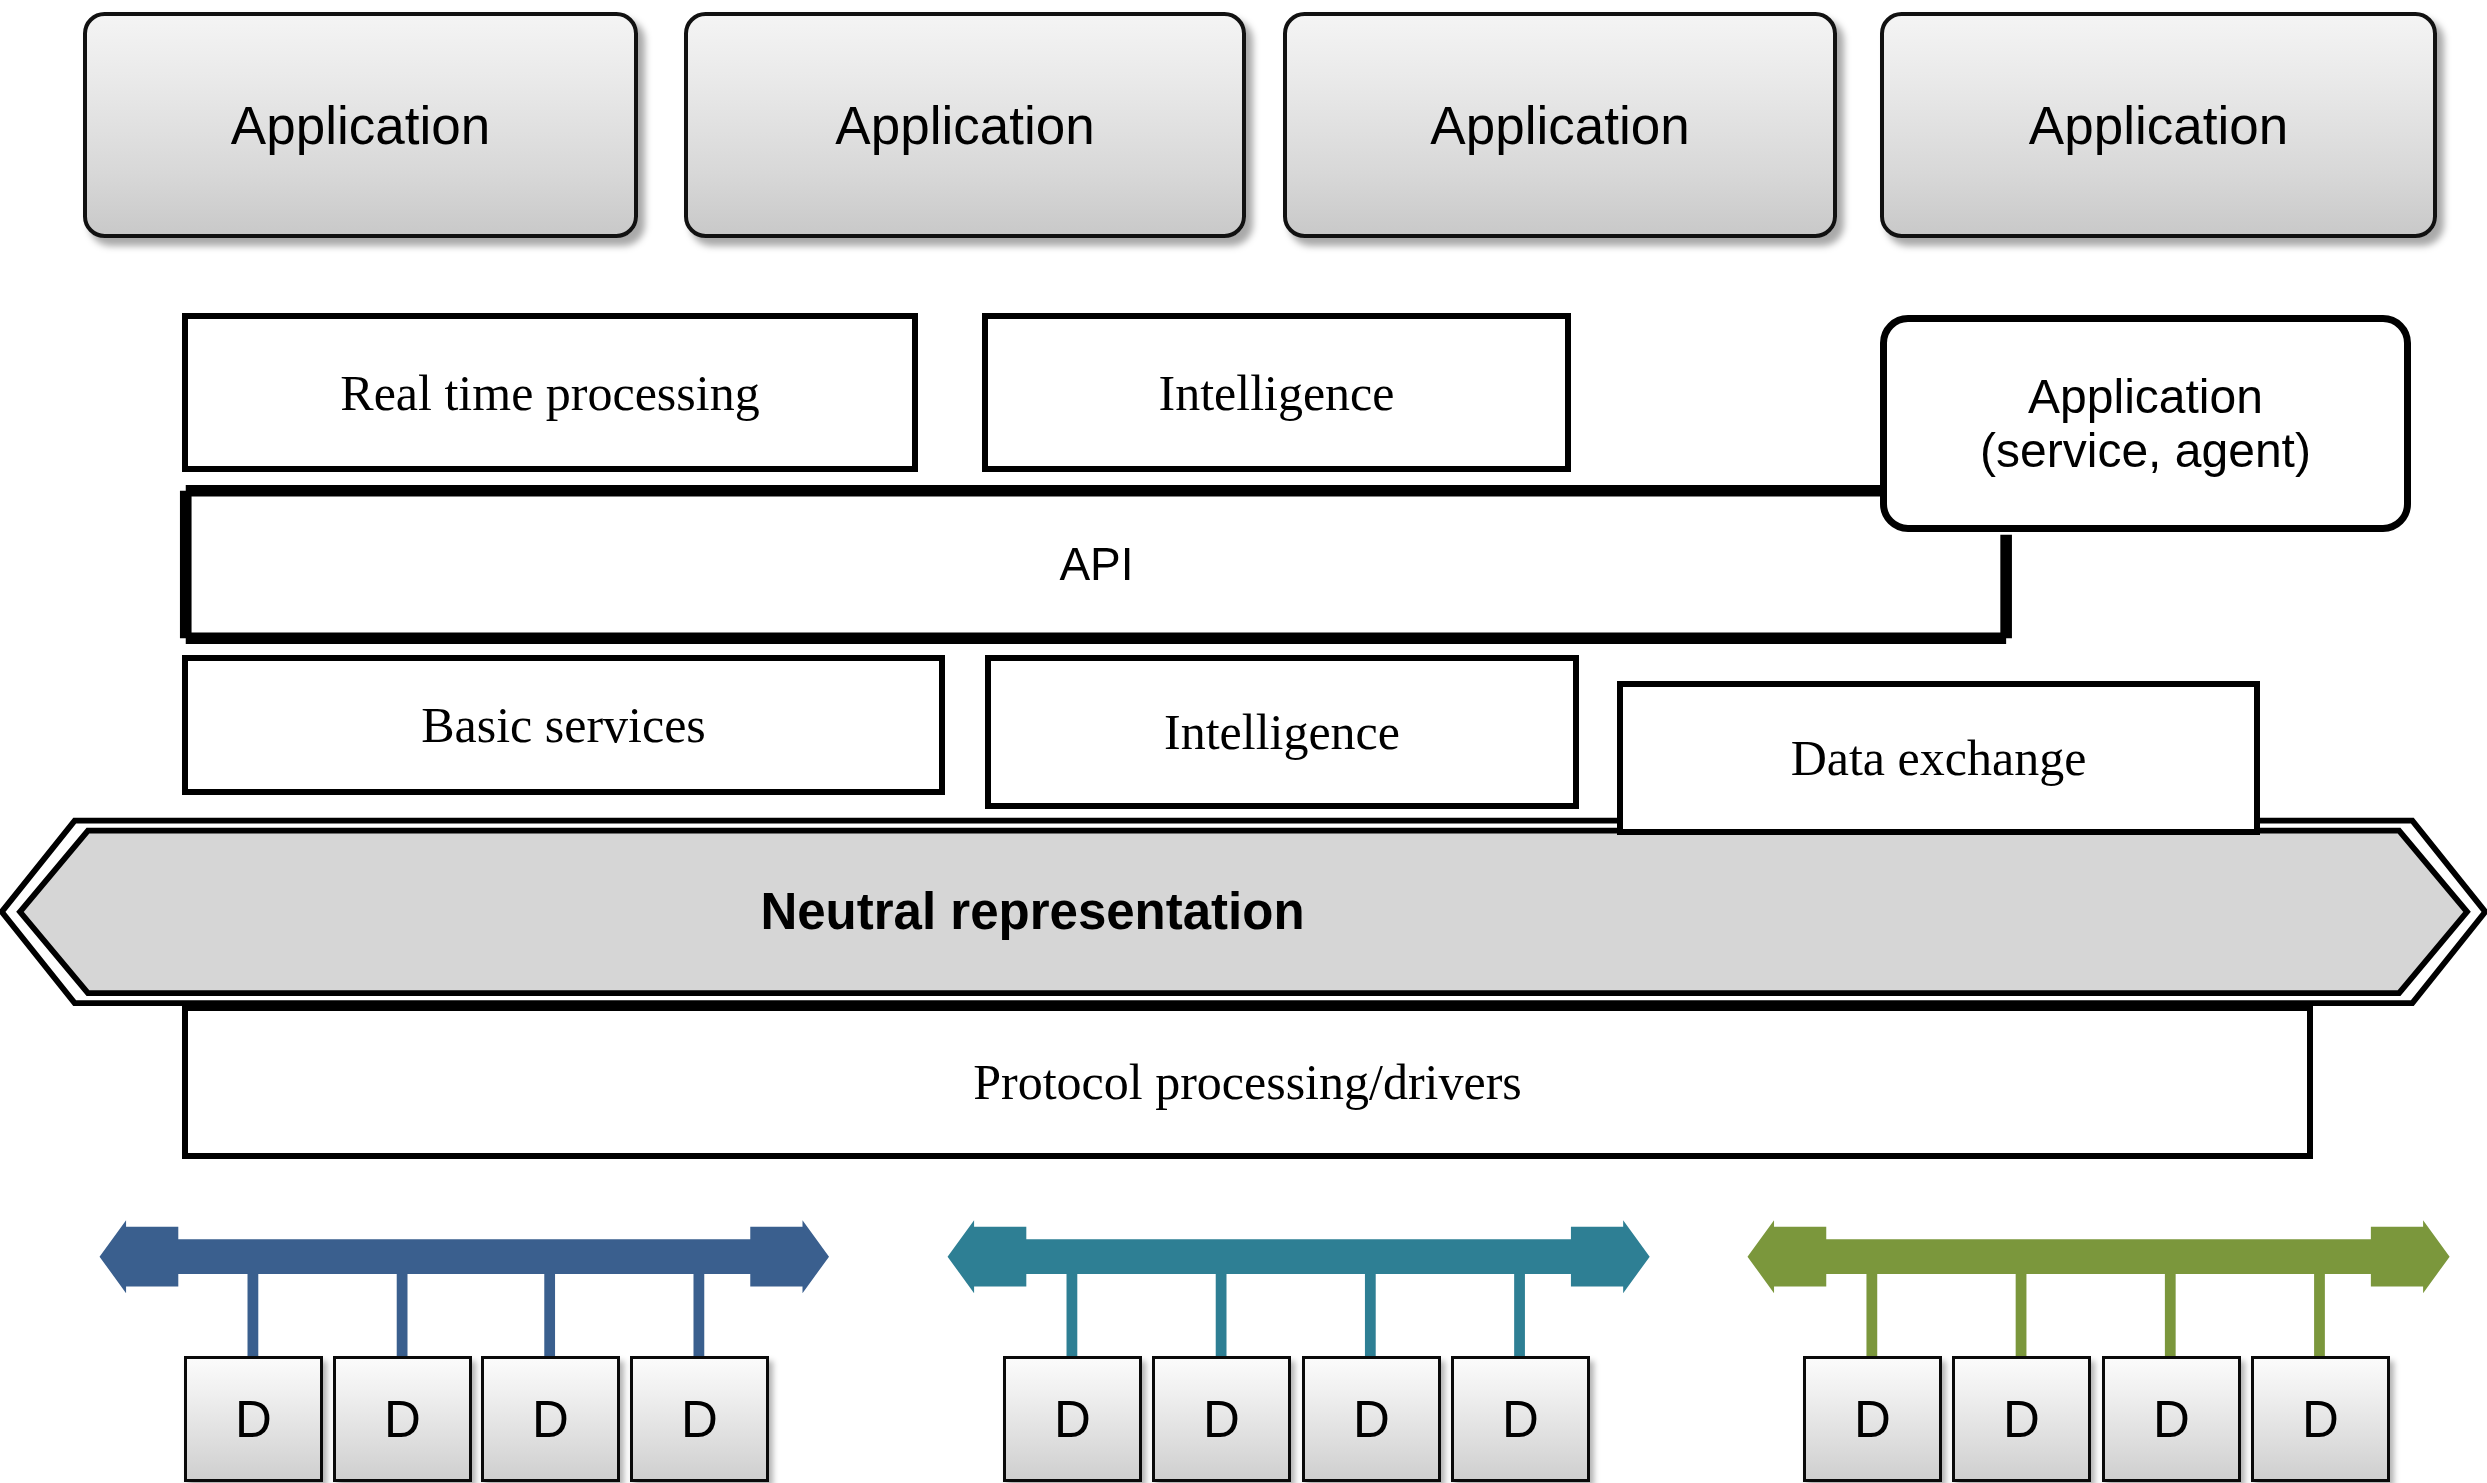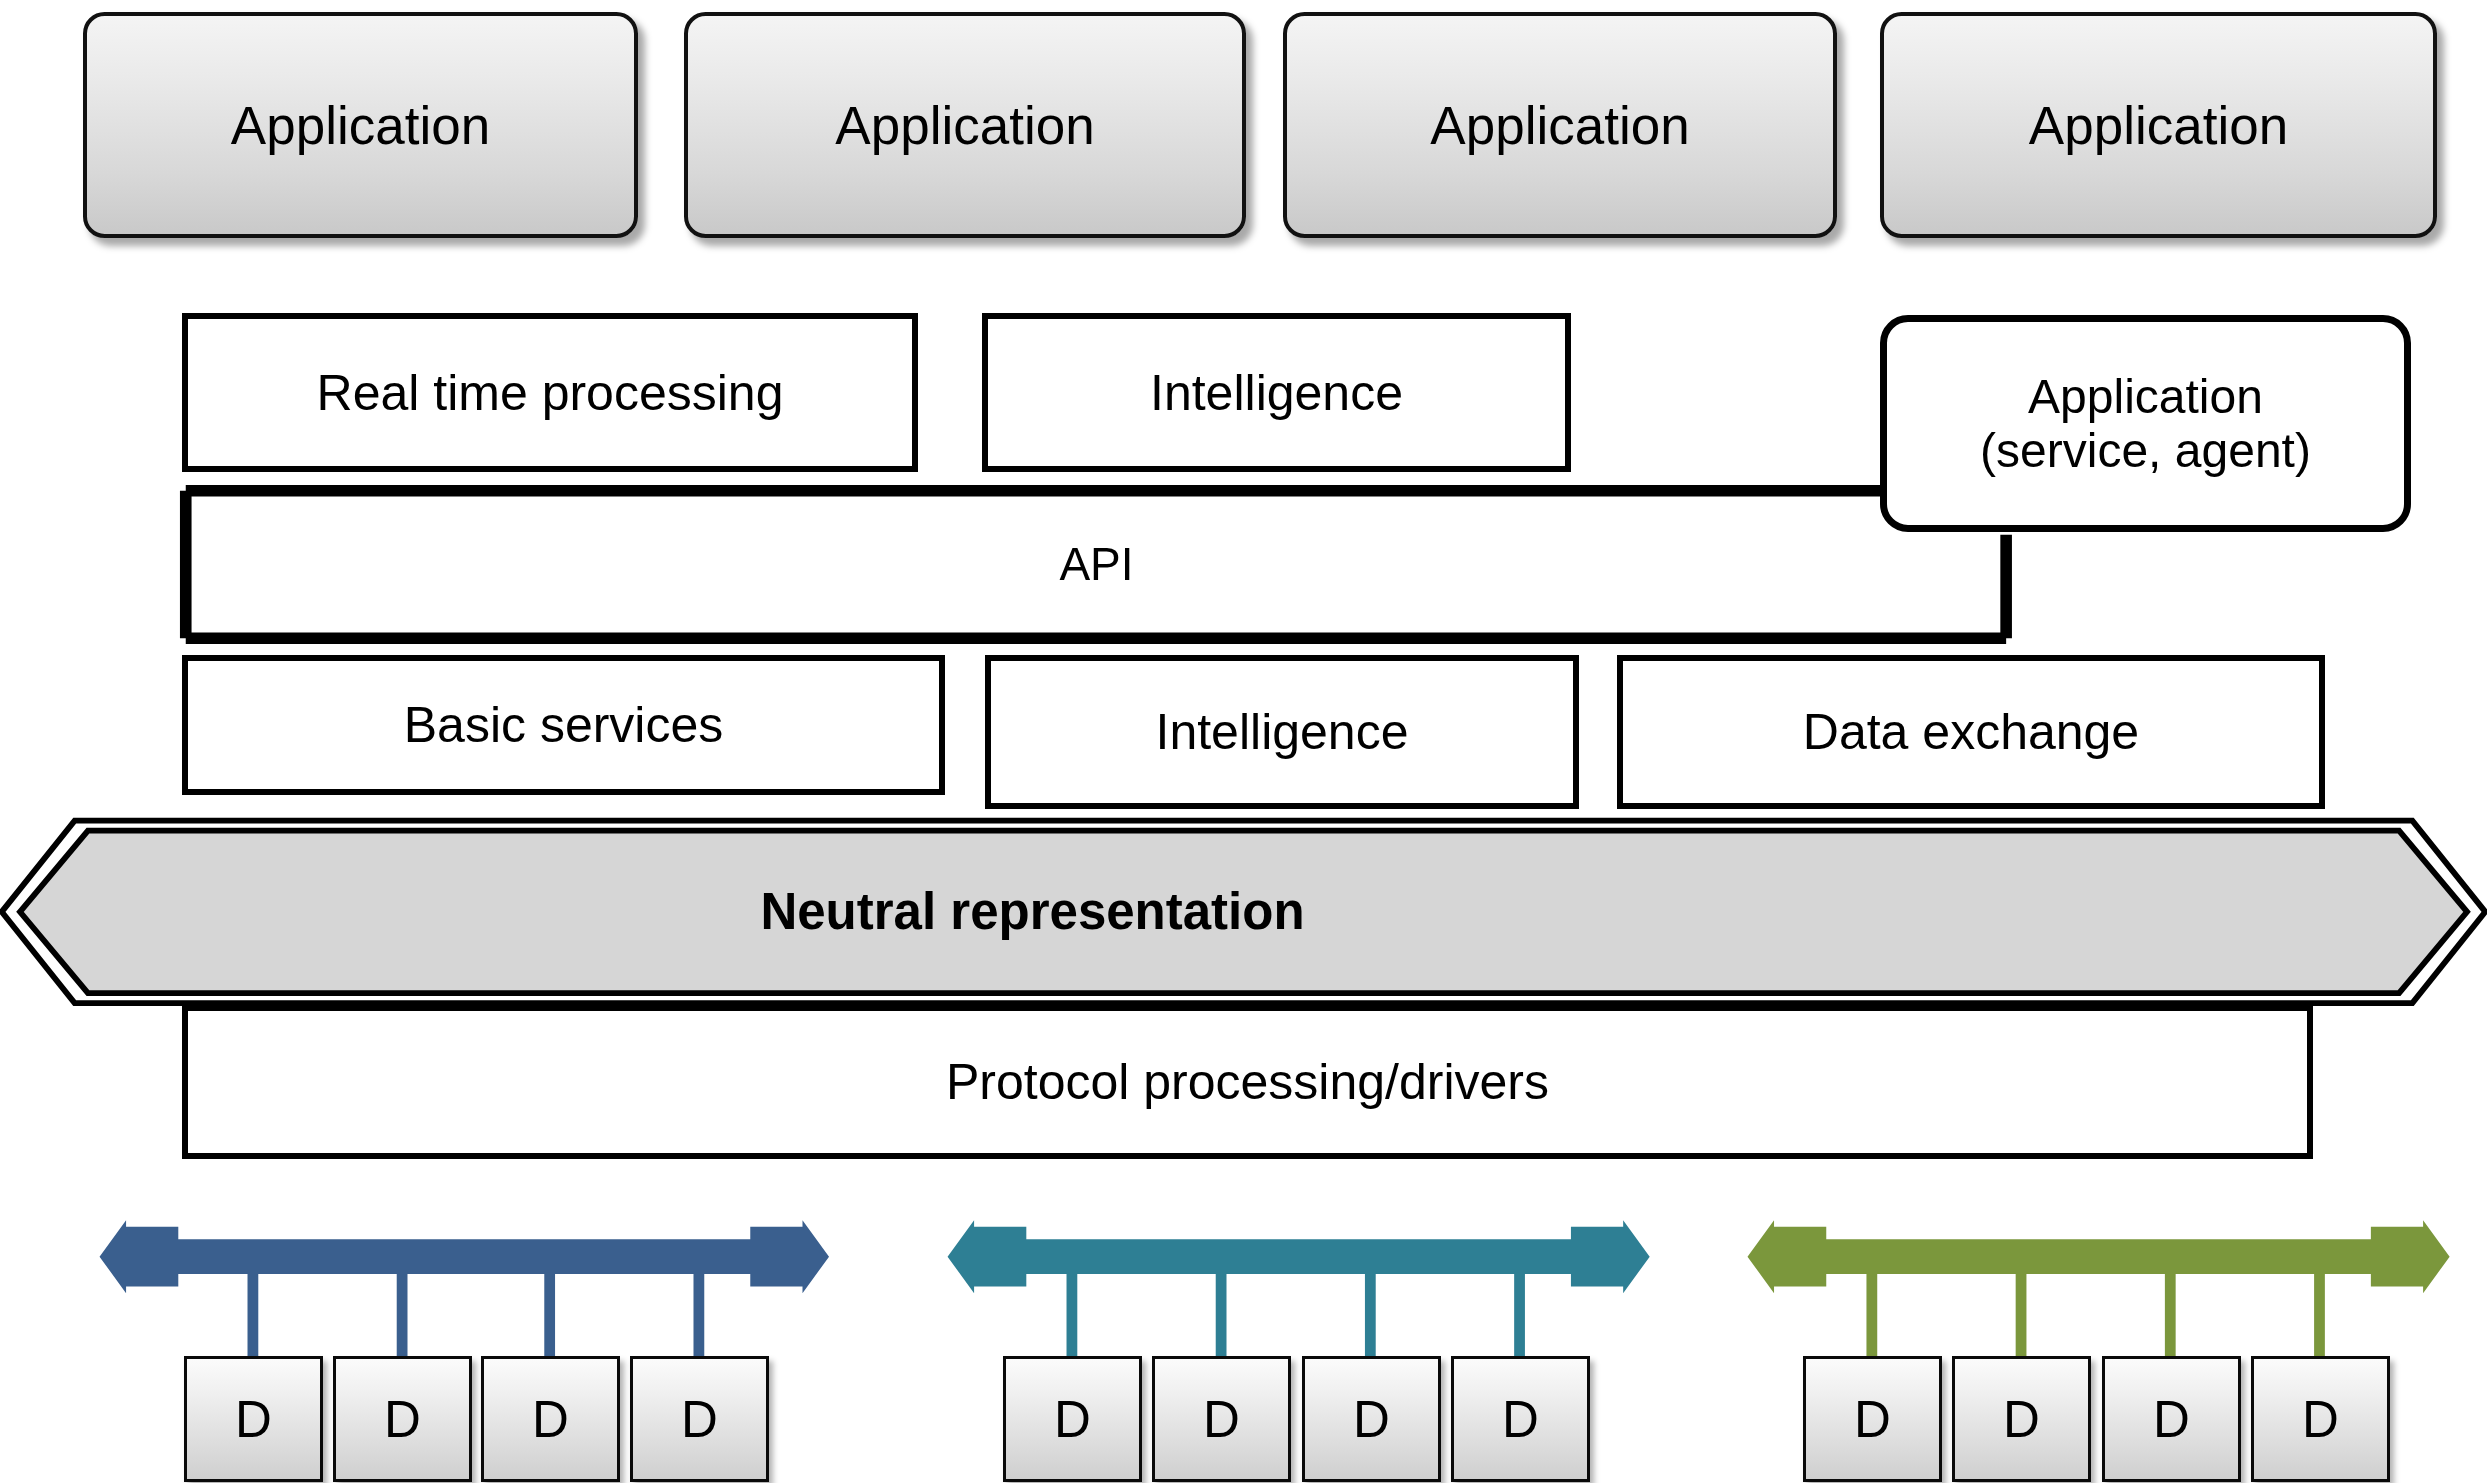--- a/index.html
+++ b/index.html
@@ -13,21 +13,21 @@
 
   
   .app-tile{
     background:linear-gradient(180deg,#f4f4f4 0%,#eaeaea 28%,#d8d8d8 72%,#c9c9c9 100%);
     border:4.1px solid #111;border-radius:21.6px;
     box-shadow:6.6px 7.5px 7.5px rgba(0,0,0,0.34);
     font-size:53px;
   }
 
   
-  .wbox{background:#fff;border:6.6px solid #000;font-size:50px;}
+  .wbox{background:#fff;border:6.6px solid #000;font-size:50px;font-family:Liberation Serif, serif;}
 
   
   .rbox{background:#fff;border:7.5px solid #000;border-radius:28px;font-size:48px;
         flex-direction:column;z-index:6;}
   .rbox span{display:block;}
 
   
   .dev{
     position:absolute;box-sizing:border-box;
     background:linear-gradient(180deg,#fbfbfb 0%,#efefef 30%,#dcdcdc 72%,#cfcfcf 100%);
@@ -115,21 +115,21 @@
   <div class="box" style="left:186px;top:491px;width:1821px;height:148px;font-size:46px;">
     <span>API</span>
   </div>
 
   <div class="box wbox" style="left:182px;top:655px;width:763px;height:140px;">
     <span>Basic services</span>
   </div>
   <div class="box wbox" style="left:985px;top:655px;width:594px;height:154px;">
     <span>Intelligence</span>
   </div>
-  <div class="box wbox" style="left:1617px;top:655px;width:708px;height:154px;">
+  <div class="box wbox" style="left:1617px;top:681px;width:643px;height:154px;">
     <span>Data exchange</span>
   </div>
 
   <div class="box" style="left:0;top:831px;width:2065px;height:162px;font-size:51px;font-weight:bold;">
     <span>Neutral representation</span>
   </div>
 
   <div class="box wbox" style="left:182px;top:1005px;width:2131px;height:154px;">
     <span>Protocol processing/drivers</span>
   </div>

